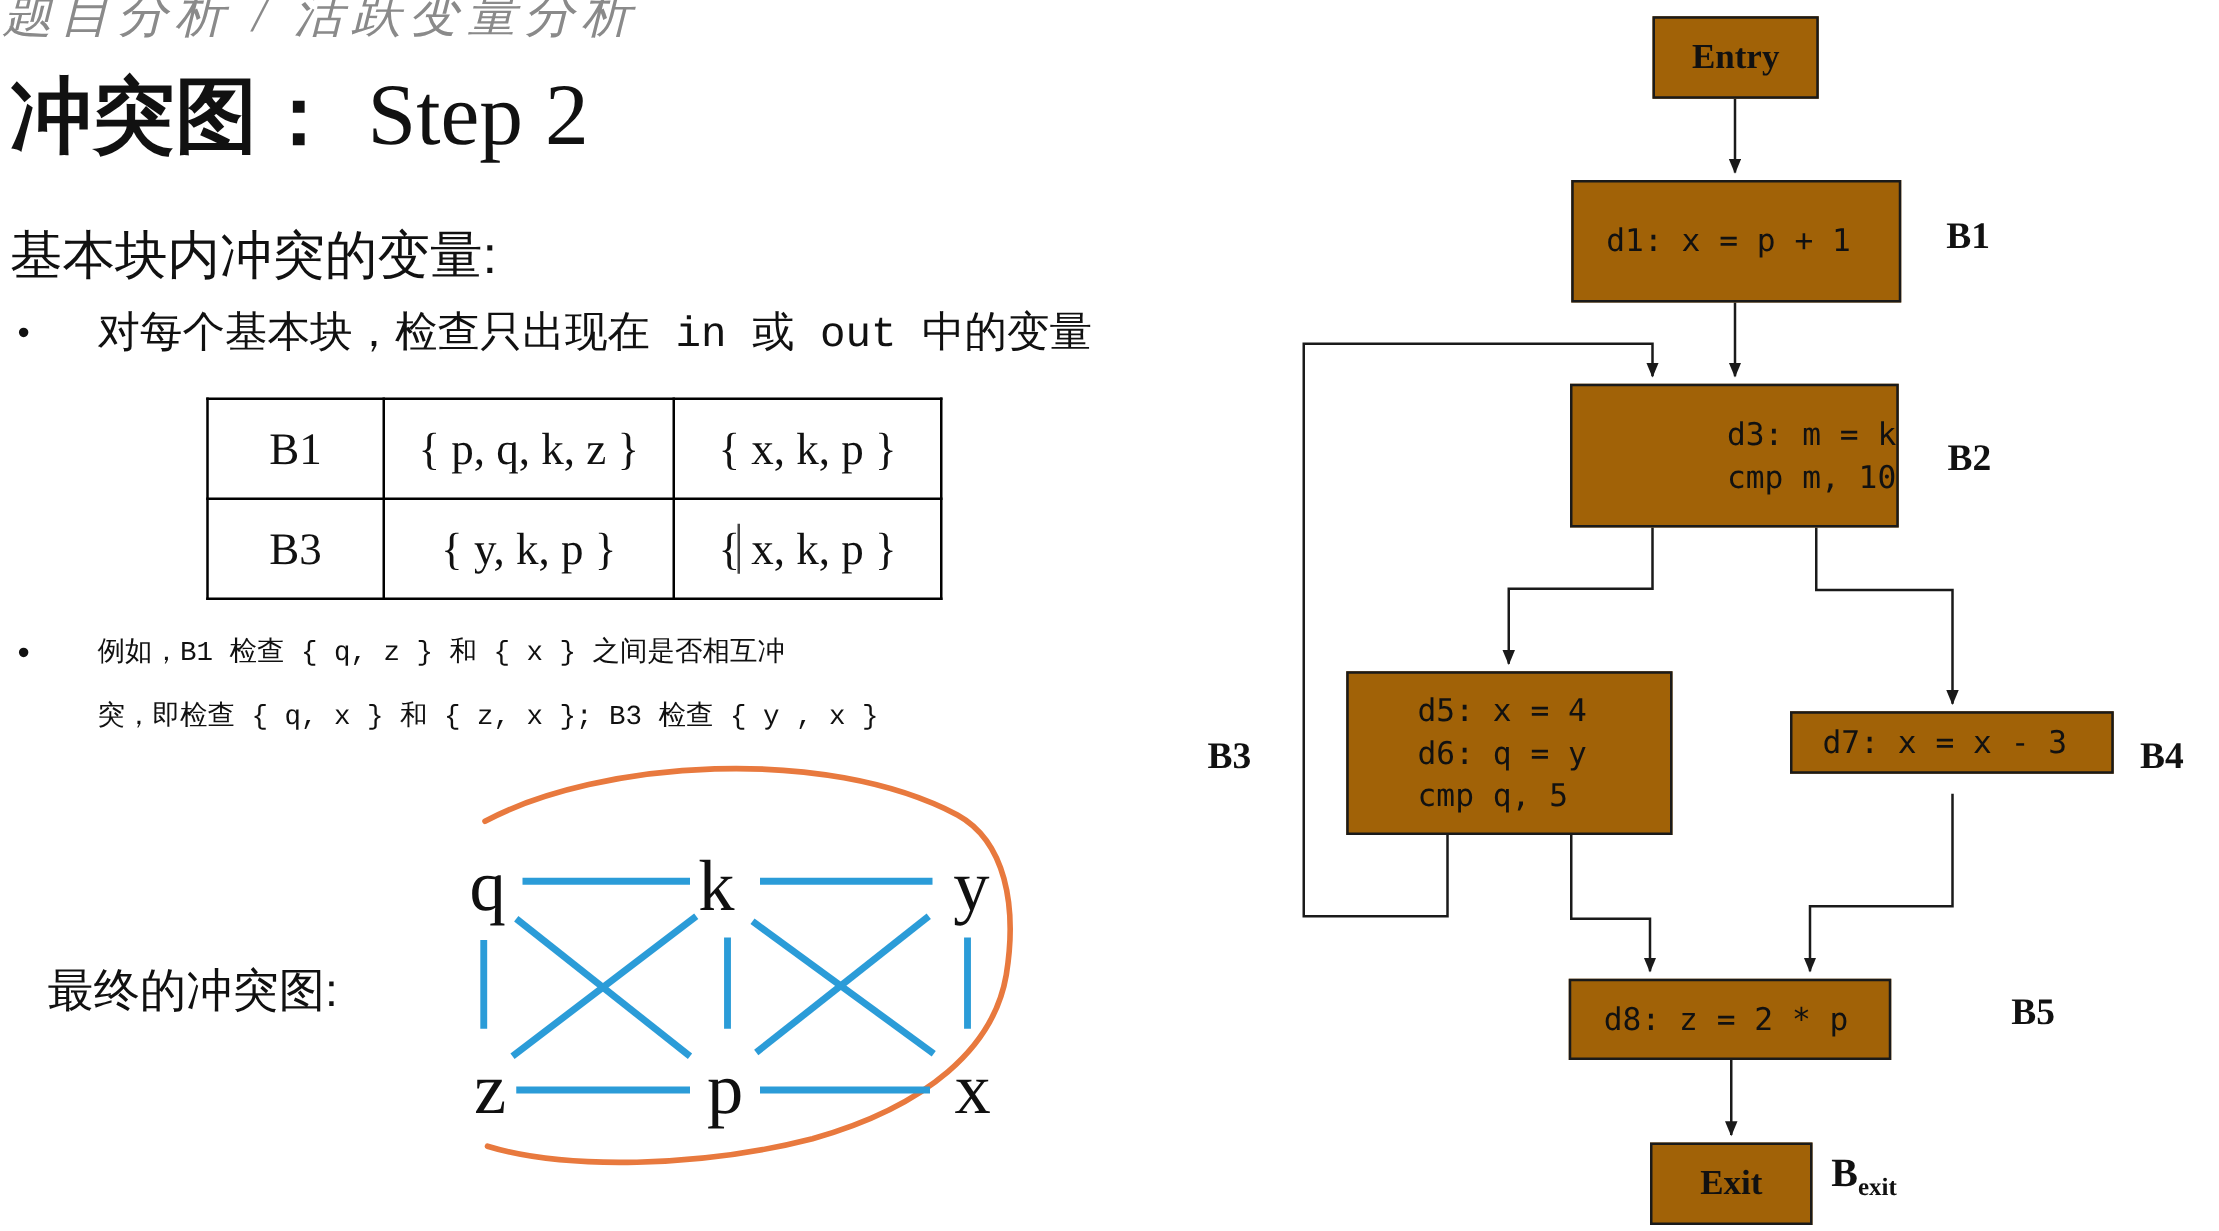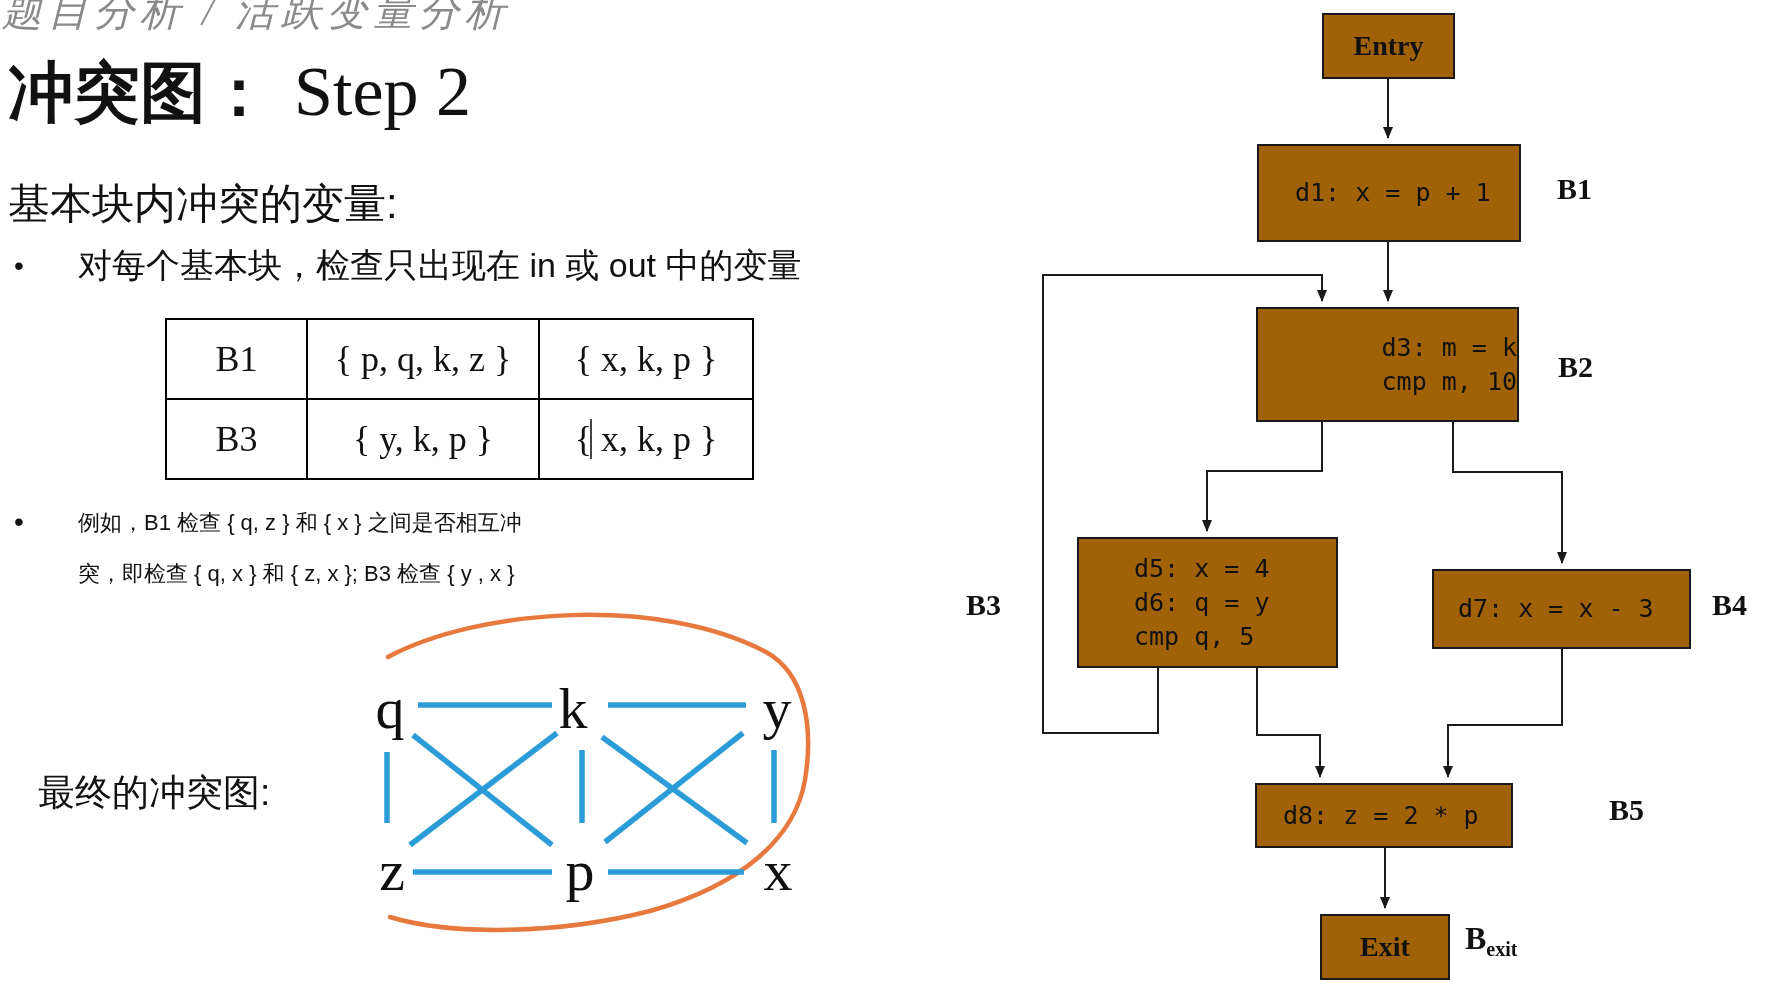--- a/index.html
+++ b/index.html
@@ -11,21 +11,21 @@
   
   .breadcrumb{
     left:2px;top:-16px;font-family:"Liberation Serif",serif;font-style:italic;
     color:#8a8a8a;font-size:40px;letter-spacing:6px;white-space:nowrap;
   }
   .title{left:8px;top:48px;white-space:nowrap;}
   .title .zh{font-size:66px;font-weight:700;font-family:"Liberation Sans",sans-serif;}
   .title .en{font-size:70px;font-weight:400;font-family:"Liberation Serif",serif;margin-left:22px;}
   .subtitle{left:8px;top:176px;font-size:42px;font-weight:500;}
   .bullet-dot{font-size:28px;color:#111;}
-  .bullet-text{font-size:34px;font-family:Liberation Sans, sans-serif;white-space:nowrap;}
+  .bullet-text{font-size:34px;font-family:Liberation Mono, monospace;white-space:nowrap;}
   .b2line{line-height:51px;}
   
   table.live{border-collapse:collapse;font-family:"Liberation Serif",serif;font-size:36px;}
   table.live td{
     border:2px solid #000;text-align:center;vertical-align:middle;
     height:78px;padding:0 8px;position:relative;
   }
   td.c1{width:123px;} td.c2{width:214px;} td.c3{width:196px;}
   .caret{position:absolute;left:50px;top:19px;width:2px;height:40px;background:#444;}
   .graph-label{left:38px;top:768px;font-size:37px;font-weight:500;white-space:nowrap;}
@@ -130,39 +130,39 @@
     <polyline points="1257,668 1257,735 1320,735 1320,777" marker-end="url(#ah)"></polyline>
     <polyline points="1562,635 1562,725 1448,725 1448,777" marker-end="url(#ah)"></polyline>
     <line x1="1385" y1="848" x2="1385" y2="908" marker-end="url(#ah)"></line>
   </g>
 </svg>
 
 <div class="cfg-box" style="left:1322px;top:13px;width:133px;height:66px;">
   <div class="cfg-title">Entry</div>
 </div>
 
-<div class="cfg-box" style="left:1257px;top:144px;width:264px;height:98px;padding-left:36px;">
+<div class="cfg-box" style="left:1257px;top:144px;width:264px;height:98px;padding-left:26px;">
   <div class="code">d1: x = p + 1</div>
 </div>
 <div class="blk-label" style="left:1557px;top:172px;">B1</div>
 
 <div class="cfg-box" style="left:1256px;top:307px;width:263px;height:115px;padding-left:25px;align-items:flex-end;">
   <div class="code">d3: m = k</div>
   <div class="code">cmp m, 10</div>
 </div>
 <div class="blk-label" style="left:1558px;top:350px;">B2</div>
 
 <div class="cfg-box" style="left:1077px;top:537px;width:261px;height:131px;padding-left:55px;">
   <div class="code">d5: x = 4</div>
   <div class="code">d6: q = y</div>
   <div class="code">cmp q, 5</div>
 </div>
 <div class="blk-label" style="left:966px;top:588px;">B3</div>
 
-<div class="cfg-box" style="left:1432px;top:569px;width:259px;height:80px;padding-left:24px;">
+<div class="cfg-box" style="left:1432px;top:569px;width:259px;height:50px;padding-left:24px;">
   <div class="code">d7: x = x - 3</div>
 </div>
 <div class="blk-label" style="left:1712px;top:588px;">B4</div>
 
 <div class="cfg-box" style="left:1255px;top:783px;width:258px;height:65px;padding-left:26px;">
   <div class="code">d8: z = 2 * p</div>
 </div>
 <div class="blk-label" style="left:1609px;top:793px;">B5</div>
 
 <div class="cfg-box" style="left:1320px;top:914px;width:130px;height:66px;">

